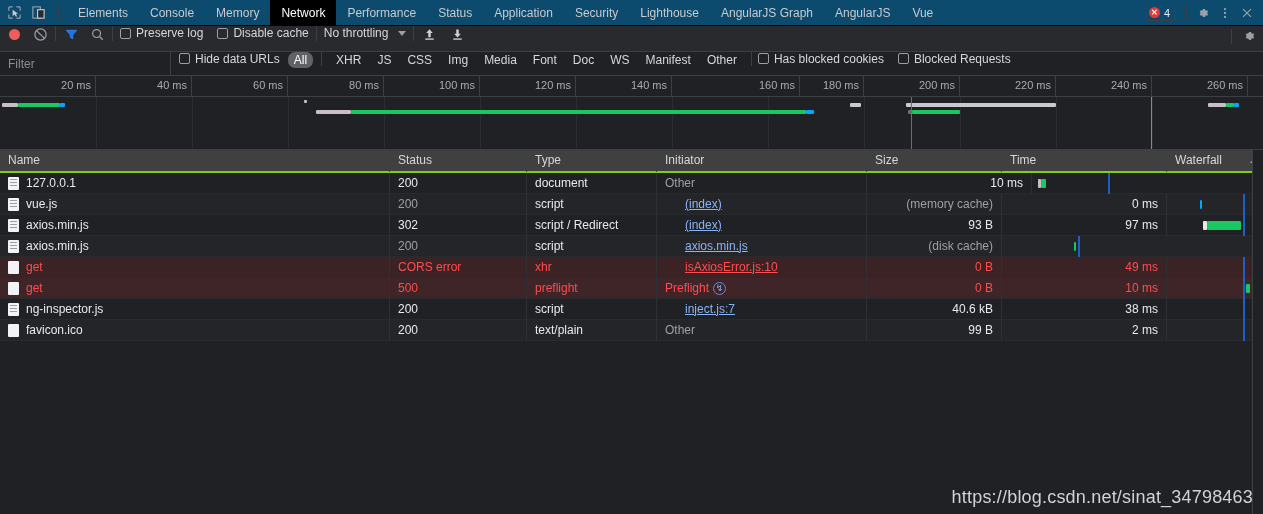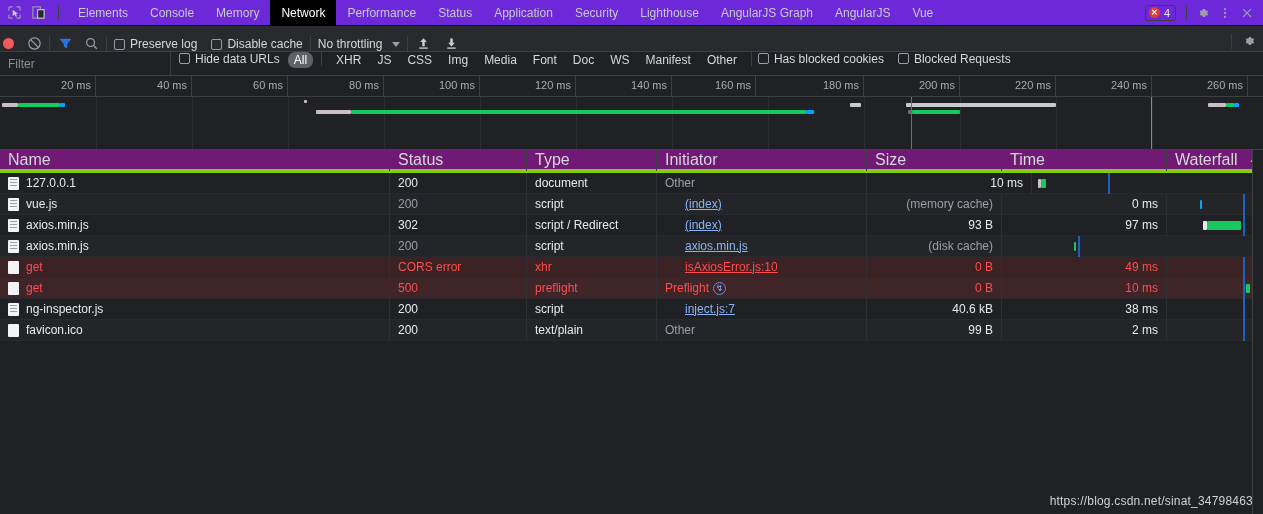--- a/index.html
+++ b/index.html
@@ -8,21 +8,21 @@
     background:#202124;
     font-family:"Liberation Sans", sans-serif;
     font-size:12px;
     color:#e8eaed;
     -webkit-font-smoothing:antialiased;
   }
   .devtools { width:1263px; height:514px; display:flex; flex-direction:column; position:relative; }
 
   
   .tabbar {
-    height:26px; background:#6d28d9; display:flex; align-items:stretch;
+    height:26px; background:#0c4a6e; display:flex; align-items:stretch;
     border-bottom:1px solid #000;
     flex:0 0 26px;
   }
   .tb-icons { display:flex; align-items:center; padding:0 4px 0 6px; gap:8px; }
   .tb-ico { width:16px; height:16px; display:flex; align-items:center; justify-content:center; cursor:pointer; }
   .tb-sep { width:1px; height:14px; background:#3c4043; align-self:center; margin:0 4px; }
   .tabs { display:flex; align-items:stretch; }
   .tab {
     display:flex; align-items:center; padding:0 11px; color:#c8cacd;
     font-size:12px; white-space:nowrap; cursor:pointer;
@@ -35,22 +35,22 @@
   }
   .errdot {
     width:11px; height:11px; border-radius:50%; background:#e53935;
     color:#fff; font-size:8px; line-height:11px; text-align:center; font-weight:bold;
   }
   .errcount { font-size:11px; color:#e8eaed; }
   .icobtn { width:20px; height:20px; display:flex; align-items:center; justify-content:center; cursor:pointer; }
 
   
   .nettoolbar {
-    height:26px; background:#292a2d; display:flex; align-items:flex-end;
-    border-bottom:1px solid #3c4043; flex:0 0 26px;
+    height:26px; background:#292a2d; display:flex; align-items:flex-start;
+    border-bottom:1px solid #3c4043; padding-left:6px; flex:0 0 26px;
   }
   .nt-sep { width:1px; height:15px; background:#3c4043; margin:0 7px; }
   .recdot { width:11px; height:11px; border-radius:50%; background:#f05b5b; }
   .chk { display:flex; align-items:center; gap:5px; cursor:pointer; color:#d5d7da; font-size:12px; white-space:nowrap;}
   .cbox { width:11px; height:11px; border:1px solid #9aa0a6; border-radius:2px; background:transparent; flex:0 0 11px;}
   .throttle { display:flex; align-items:center; gap:0px; cursor:pointer; color:#d5d7da; font-size:12px; }
   .caret { width:0;height:0;border-left:4px solid transparent;border-right:4px solid transparent;border-top:5px solid #9aa0a6; margin-left:10px;}
   .nt-right { margin-left:auto; display:flex; align-items:center; }
 
   
@@ -80,22 +80,22 @@
     position:absolute; right:4px; top:3px; font-size:11px; color:#a9acaf; white-space:nowrap;
   }
   .ovbody { position:relative; height:52px; }
   .gridline { position:absolute; top:0; bottom:0; width:1px; background:#2b2d30; }
   .ovbar { position:absolute; height:4px; border-radius:1px; }
   .vline { position:absolute; top:0; bottom:0; width:1px; }
 
   
   .tablewrap { flex:1; display:flex; flex-direction:column; overflow:hidden; background:#202124; position:relative;}
   .thead {
-    display:flex; height:23px; align-items:center; background:#701a75;
-    border-bottom:4px solid #84cc16; color:#d5d7da; font-size:16px;
+    display:flex; height:23px; align-items:center; background:#404040;
+    border-bottom:2px solid #84cc16; color:#d5d7da; font-size:12px;
   }
   .th { padding-left:8px; border-right:1px solid #3c4043; height:23px; line-height:23px; overflow:hidden; white-space:nowrap;}
   .th.sorted { display:flex; align-items:center; justify-content:space-between; padding-right:4px;}
   .sortarrow { width:0;height:0;border-left:4px solid transparent;border-right:4px solid transparent;border-bottom:5px solid #9aa0a6;}
   .rows { flex:1; overflow:hidden; }
   .row { display:flex; height:21px; align-items:center; font-size:12px; border-bottom:1px solid #292a2d;}
   .row.alt { background:#242528; }
   .row.err { background:#3a2225; }
   .row.err.alt { background:#3f2428; }
   .cell { height:21px; line-height:21px; padding-left:8px; border-right:1px solid #2e3033; overflow:hidden; white-space:nowrap; text-overflow:ellipsis;}
@@ -112,21 +112,21 @@
   .link.red { color:#ff4d4f; text-decoration:underline; }
   .wf { position:relative; height:21px; flex:1; }
   .wfbar { position:absolute; top:6px; height:9px; border-radius:1px; }
   .wfline { position:absolute; top:0; bottom:0; width:2px; background:#1d60c4; }
   .preflightwrap { display:flex; align-items:center; gap:4px; }
   .infoico {
     width:13px; height:13px; border:1px solid #5b8fe8; border-radius:50%;
     color:#8ab4f8; font-size:9px; line-height:11px; text-align:center; flex:0 0 13px;
   }
   .watermark {
-    position:absolute; right:10px; bottom:6px; color:#d0d2d5; font-size:12px;
+    position:absolute; right:10px; bottom:6px; color:#d0d2d5; font-size:18px;
     letter-spacing:0.2px; pointer-events:none;
   }
   .rightscroll { position:absolute; right:0; top:0; bottom:0; width:11px; background:#202124; border-left:1px solid #3c4043;}
   svg { display:block; }
 </style>
 </head>
 <body>
 
 <div class="devtools">
 
@@ -296,21 +296,21 @@
         </div>
       <div class="tick" style="left:384px;width:96px">
           <span>100 ms</span>
         </div>
       <div class="tick" style="left:480px;width:96px">
           <span>120 ms</span>
         </div>
       <div class="tick" style="left:576px;width:96px">
           <span>140 ms</span>
         </div>
-      <div class="tick" style="left:660px;width:96px">
+      <div class="tick" style="left:704px;width:96px">
           <span>160 ms</span>
         </div>
       <div class="tick" style="left:768px;width:96px">
           <span>180 ms</span>
         </div>
       <div class="tick" style="left:864px;width:96px">
           <span>200 ms</span>
         </div>
       <div class="tick" style="left:960px;width:96px">
           <span>220 ms</span>

